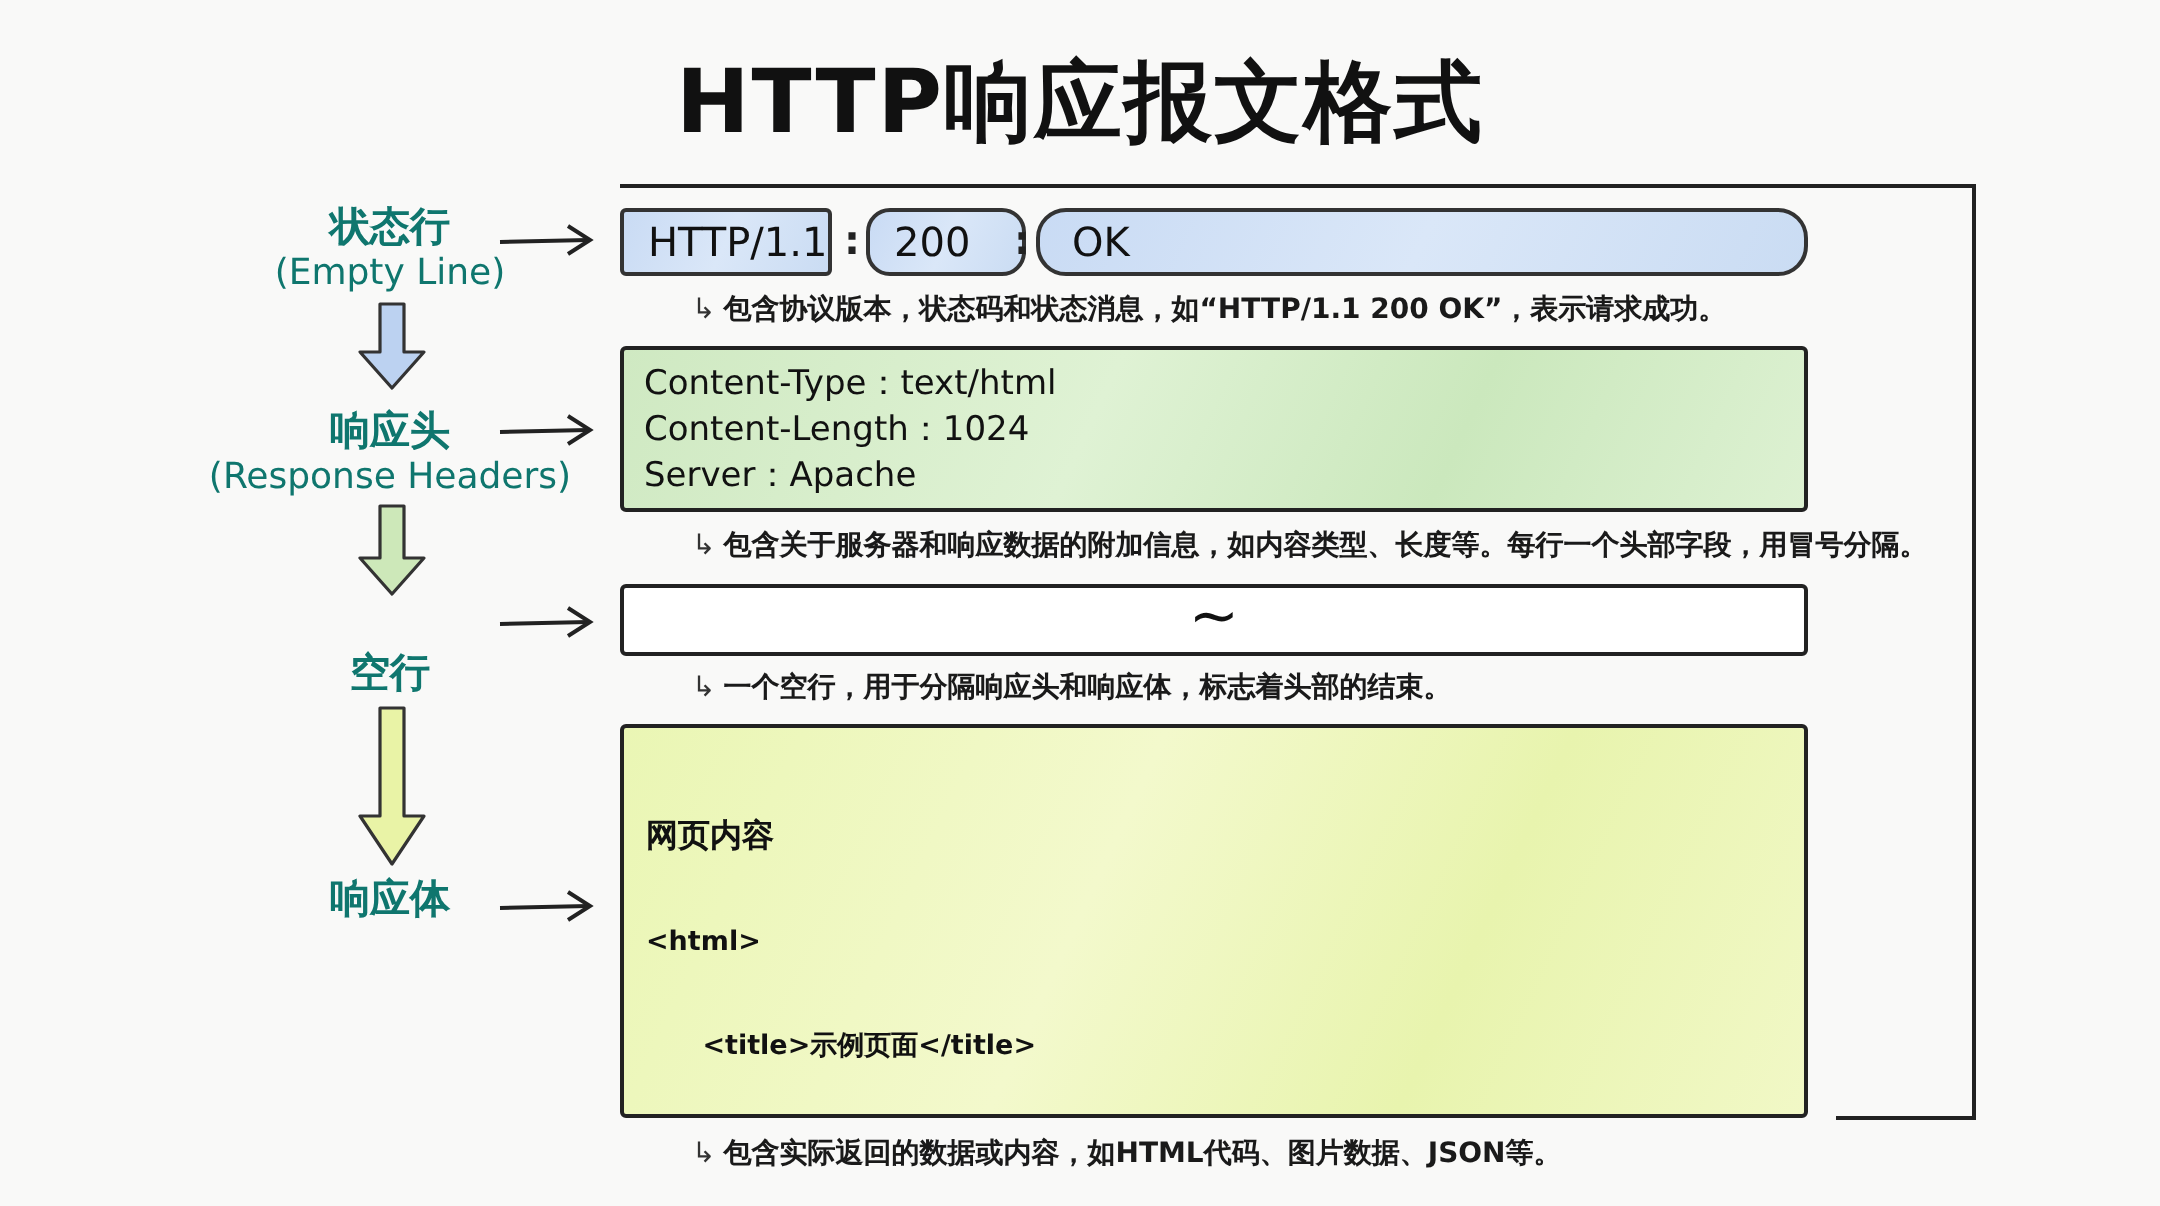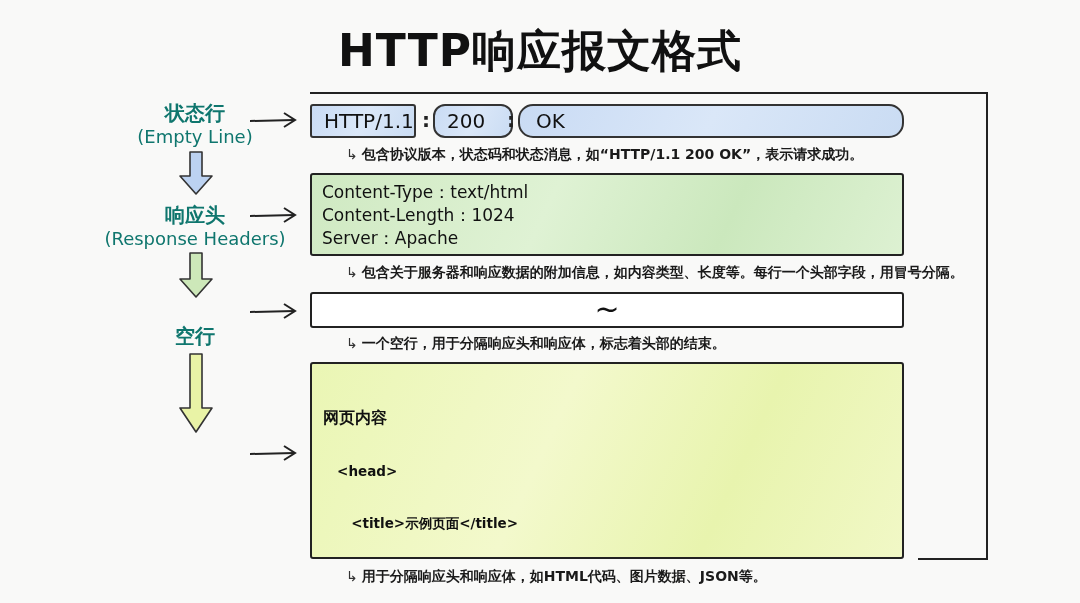--- a/index.html
+++ b/index.html
@@ -156,34 +156,35 @@
 
 <div class="note" style="left:322px; top:335px;">
   <span class="hook">↳</span><span>一个空行，用于分隔响应头和响应体，标志着头部的结束。</span>
 </div>
 
 <svg class="v-arrow" style="left:176px; top:352px; width:40px; height:82px;" viewBox="0 0 40 82">
   <path d="M14 2 L26 2 L26 56 L36 56 L20 80 L4 56 L14 56 Z" fill="#e9f3a6" stroke="#333" stroke-width="1.6" stroke-linejoin="round"></path>
 </svg>
 
 <div class="label" style="left:90px; top:437px;">
+  <div class="zh">响应体</div>
 </div>
 <svg class="h-arrow" style="left:248px; top:443px;" viewBox="0 0 50 20">
   <path d="M2 11 L46 10" stroke="#222" stroke-width="2" fill="none"></path>
   <path d="M36 3 L47 10 L36 17" stroke="#222" stroke-width="2" fill="none"></path>
 </svg>
 
 <div class="box box-yellow" style="left:310px; top:362px; width:594px; height:197px;"></div>
 <div class="body-code">
   <div class="code-title">网页内容</div>
-  <div>   &lt;head&gt;</div>
+  <div>&lt;html&gt;</div>
   <div>      &lt;title&gt;示例页面&lt;/title&gt;</div>
   
   
   
   
   
   
 </div>
 
 <div class="note" style="left:322px; top:568px;">
-  <span class="hook">↳</span><span>用于分隔响应头和响应体，如HTML代码、图片数据、JSON等。</span>
+  <span class="hook">↳</span><span>包含实际返回的数据或内容，如HTML代码、图片数据、JSON等。</span>
 </div>
 
 </body></html>

